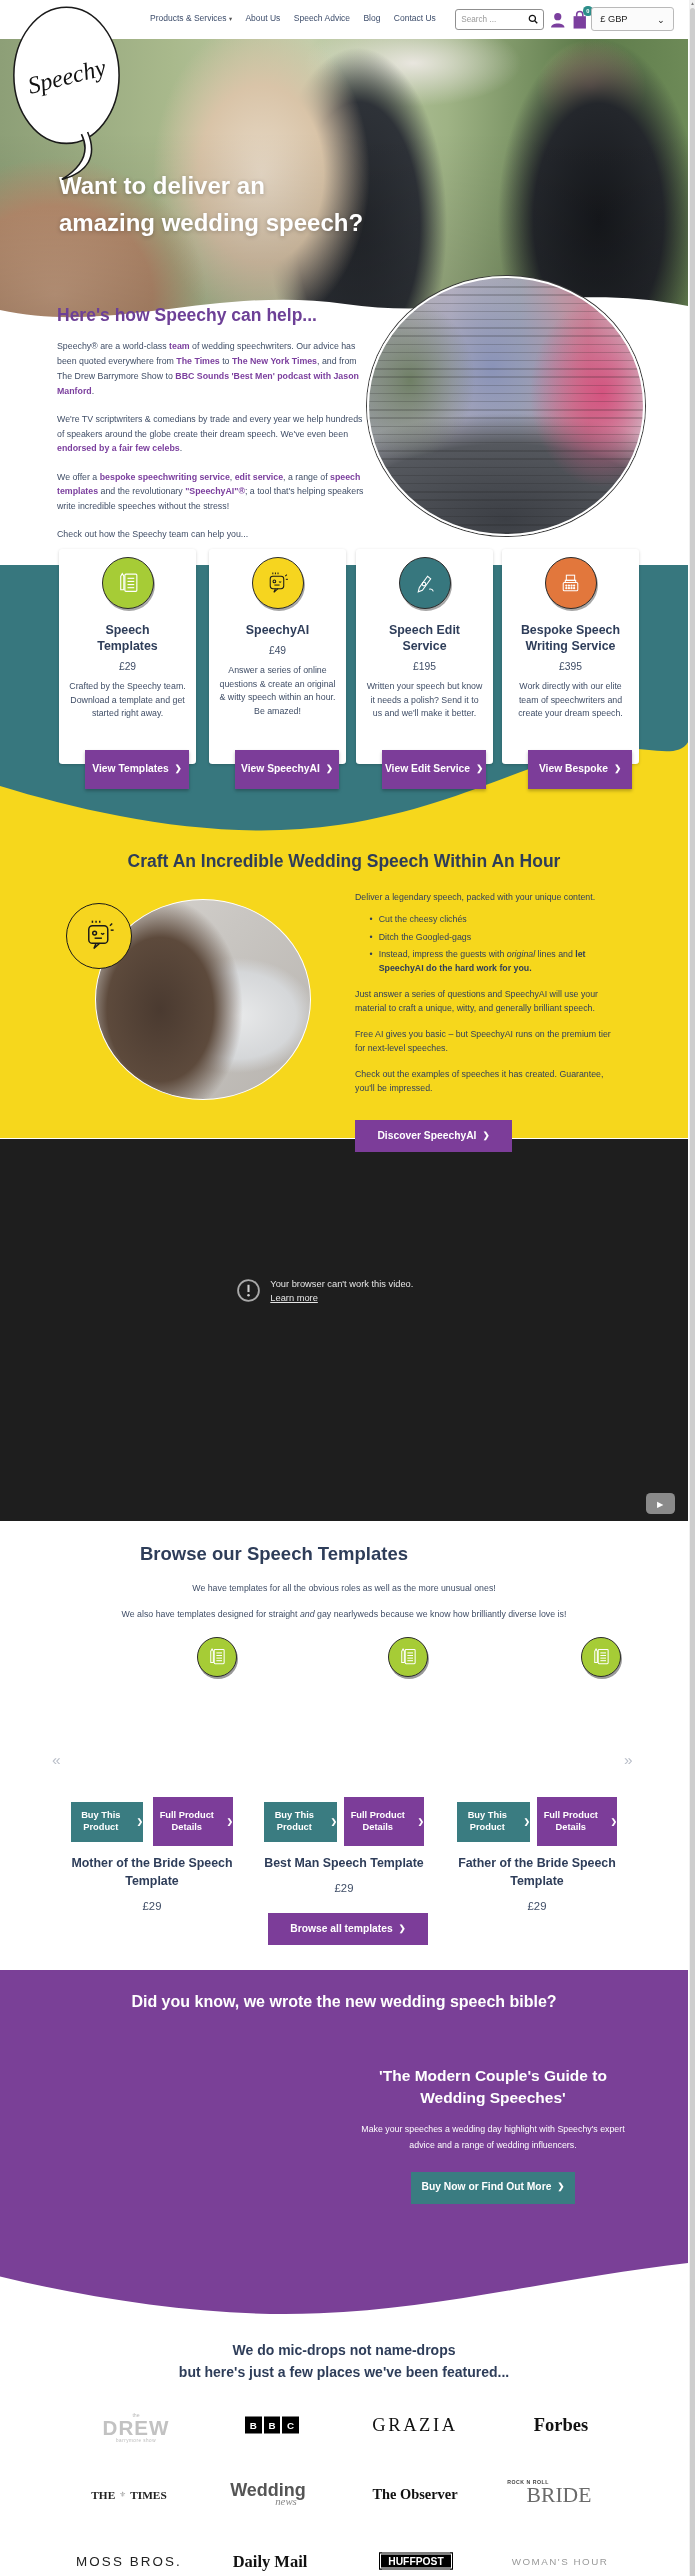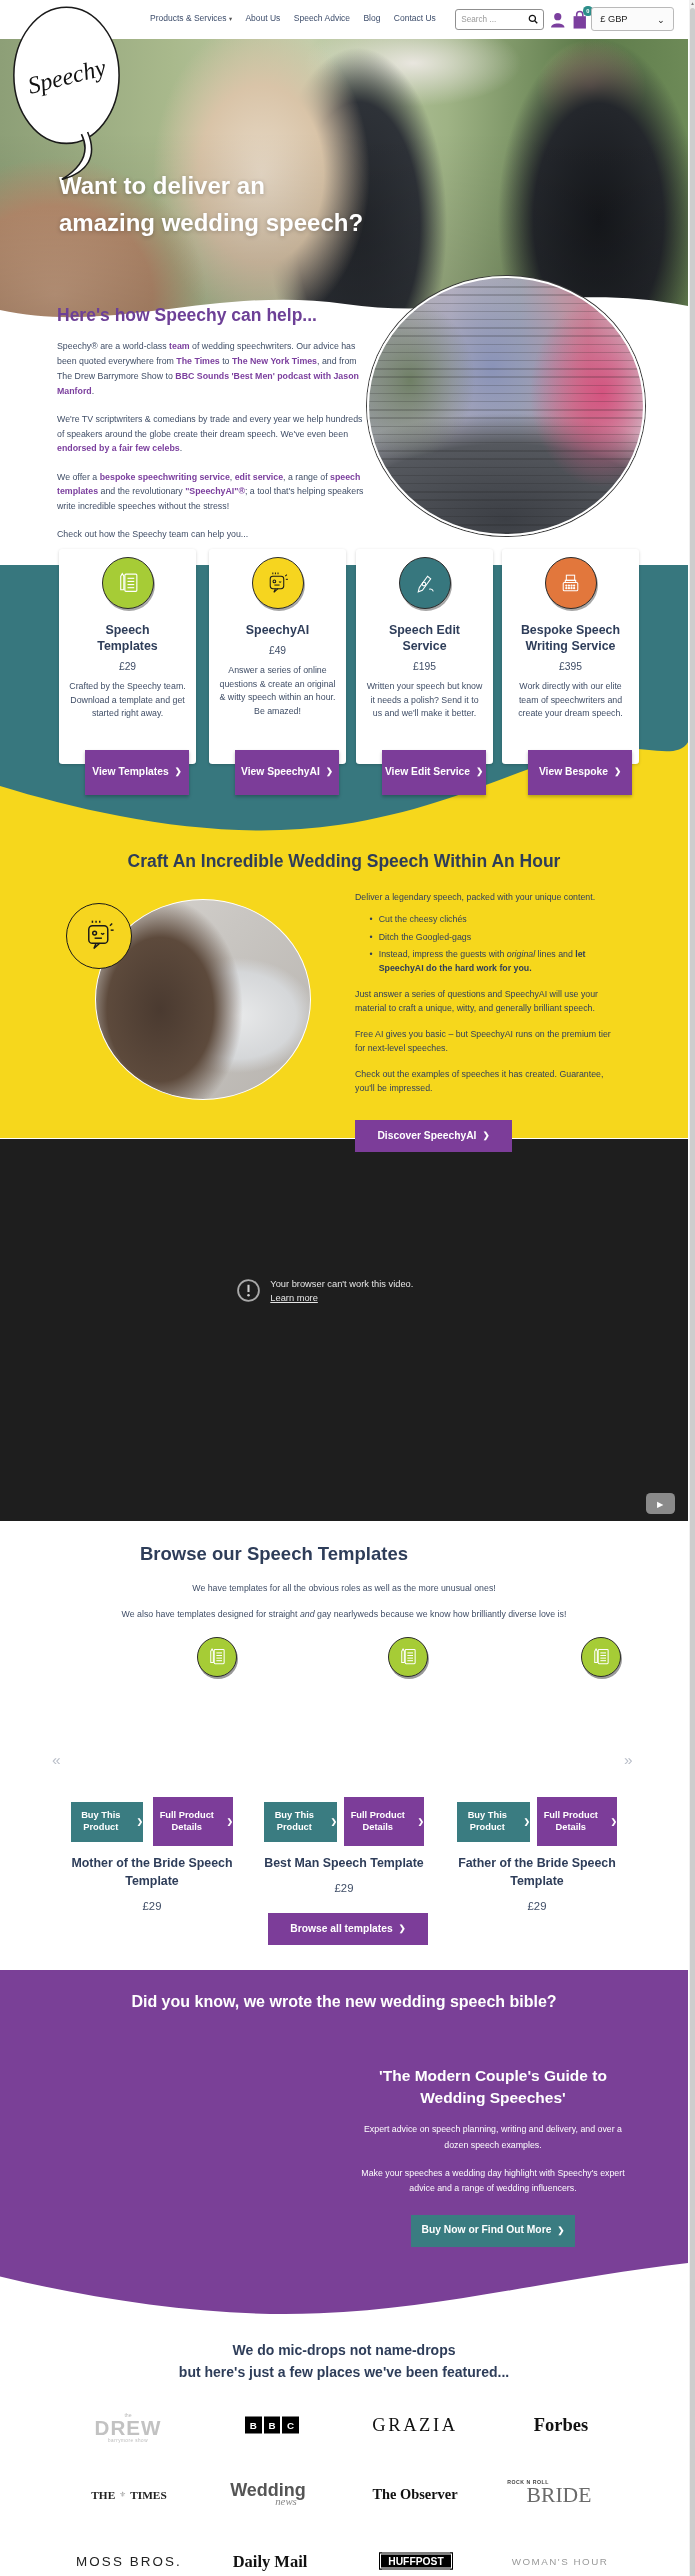--- a/index.html
+++ b/index.html
@@ -47,21 +47,21 @@
     radial-gradient(ellipse 124px 155px at 45% 35%,#8a93b8 0%,rgba(0,0,0,0) 70%),
     linear-gradient(90deg,#9a9da4 0%,#b9b3c0 30%,#a7a9b2 55%,#c7899b 80%,#d0d2d6 100%)}
   
   .card{position:absolute;top:549px;width:137px;height:215px;background:#fff;border-radius:3.1px;
     box-shadow:0 1px 3.1px rgba(0,0,0,.18);text-align:center;z-index:6}
   .card-icon{width:52px;height:52px;border-radius:50%;margin:8.2px auto 0;border:1px solid #2b2b2b;
     box-shadow:1px 2.1px 0 rgba(0,0,0,.35);display:flex;align-items:center;justify-content:center}
   .card h3{font-size:12.4px;line-height:1.3;margin-top:12.4px}
   .card .price{font-size:10.3px;margin-top:7.2px;color:#3f4d66}
   .card .desc{font-size:8.8px;line-height:1.55;padding:0 10.3px;margin-top:8.2px;color:#3f4d66}
-  .card-btn{position:absolute;left:26px;top:201px;width:104px;height:45px;z-index:7;box-shadow:0 1.5px 3.1px rgba(0,0,0,.25)}
+  .card-btn{position:absolute;left:26px;top:201px;width:104px;height:39px;z-index:7;box-shadow:0 1.5px 3.1px rgba(0,0,0,.25)}
   
   .ai-col{font-size:8.8px;line-height:1.62;color:#2f3e5c}
   .ai-col ul{list-style:none;margin:8.2px 0 0 14.4px}
   .ai-col li{margin-bottom:3.1px;position:relative;padding-left:9.3px}
   .ai-col li::before{content:"•";position:absolute;left:0;color:#2f3e5c}
   .ai-col p{margin-top:11.3px}
   .photo-circle{border-radius:50%;border:1.5px solid #fff;background-image:
     radial-gradient(ellipse 118px 160px at 30% 55%,#4a3a30 0%,#5d4a3c 45%,rgba(0,0,0,0) 70%),
     radial-gradient(ellipse 98px 72px at 66% 58%,#e8e9ea 0%,#d5d7d9 60%,rgba(0,0,0,0) 80%),
     linear-gradient(135deg,#d8d4cf 0%,#c9c6c2 40%,#b7b3ae 100%)}
@@ -389,35 +389,34 @@
       <span class="chev">❯</span>
   </div>
 
   <div class="abs" style="top:1970px;left:0;width:688px;height:377px;background:#7a4097">
     <svg class="abs" style="left:0;bottom:-0.5px" width="688" height="88" viewBox="0 0 1336 170" preserveAspectRatio="none">
       <path d="M0,32 C200,80 430,112 620,103 C850,95 1050,40 1336,6 L1336,170 L0,170 Z" fill="#ffffff"></path>
     </svg>
     <h2 class="center-text" style="position:absolute;top:23px;left:0;width:100%;color:#fff;font-size:16px;font-weight:800">Did you know, we wrote the new wedding speech bible?</h2>
     <div class="book-col" style="position:absolute;top:95px;left:361px;width:264px">
       <h3 style="color:#fff;font-size:15.5px;font-weight:800;line-height:1.45">'The Modern Couple's Guide to Wedding Speeches'</h3>
-      <p>Expert advice on speech planning, writing and delivery, and over a dozen speech examples.</p>
       <p>Make your speeches a wedding day highlight with Speechy's expert advice and a range of wedding influencers.</p>
       <div class="btn btn-teal" style="width:164px;height:32px;margin:18.5px auto 0">
         <span>Buy Now or Find Out More</span>
           <span class="chev">❯</span>
       </div>
     </div>
   </div>
 
   <h2 class="abs center-text" style="top:2339px;left:0;width:688px;font-size:14px;font-weight:800;line-height:1.6">
     <div>We do mic-drops not name-drops</div>
     <div>but here's just a few places we've been featured...</div>
   </h2>
 
-  <div class="logo-cell" style="left:128px;top:2427px">
+  <div class="logo-cell" style="left:136px;top:2427px">
     <div style="font-size:5.2px;color:#b9b9b9">the</div>
     <div style="font-size:20.6px;font-weight:800;color:#c2c2c2;letter-spacing:1px;line-height:1">DREW</div>
     <div style="font-size:4.6px;color:#b9b9b9;letter-spacing:0.5px">barrymore show</div>
   </div>
   <div class="logo-cell" style="left:272px;top:2425px;flex-direction:row;gap:2.1px">
     <span style="width:16.5px;height:16.5px;background:#000;color:#fff;font-weight:700;font-size:9.8px;display:flex;align-items:center;justify-content:center">B</span>
     <span style="width:16.5px;height:16.5px;background:#000;color:#fff;font-weight:700;font-size:9.8px;display:flex;align-items:center;justify-content:center">B</span>
     <span style="width:16.5px;height:16.5px;background:#000;color:#fff;font-weight:700;font-size:9.8px;display:flex;align-items:center;justify-content:center">C</span>
   </div>
   <div class="logo-cell" style="left:415px;top:2425px">

